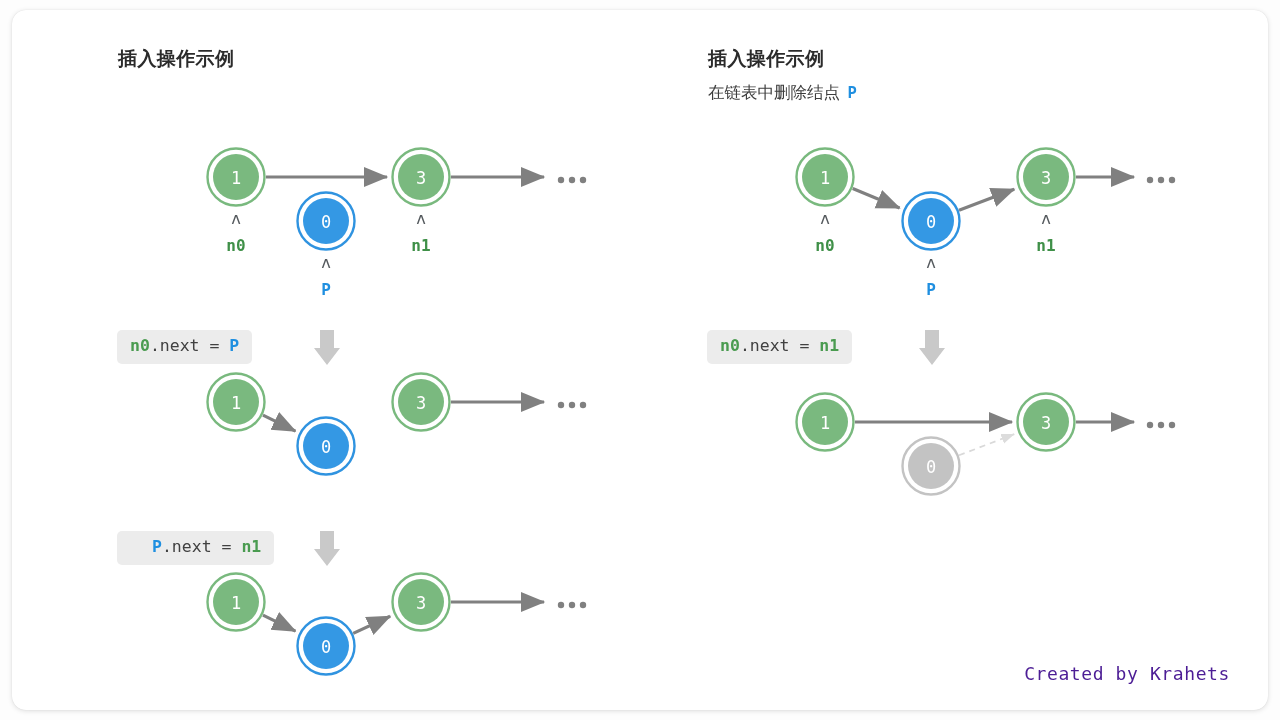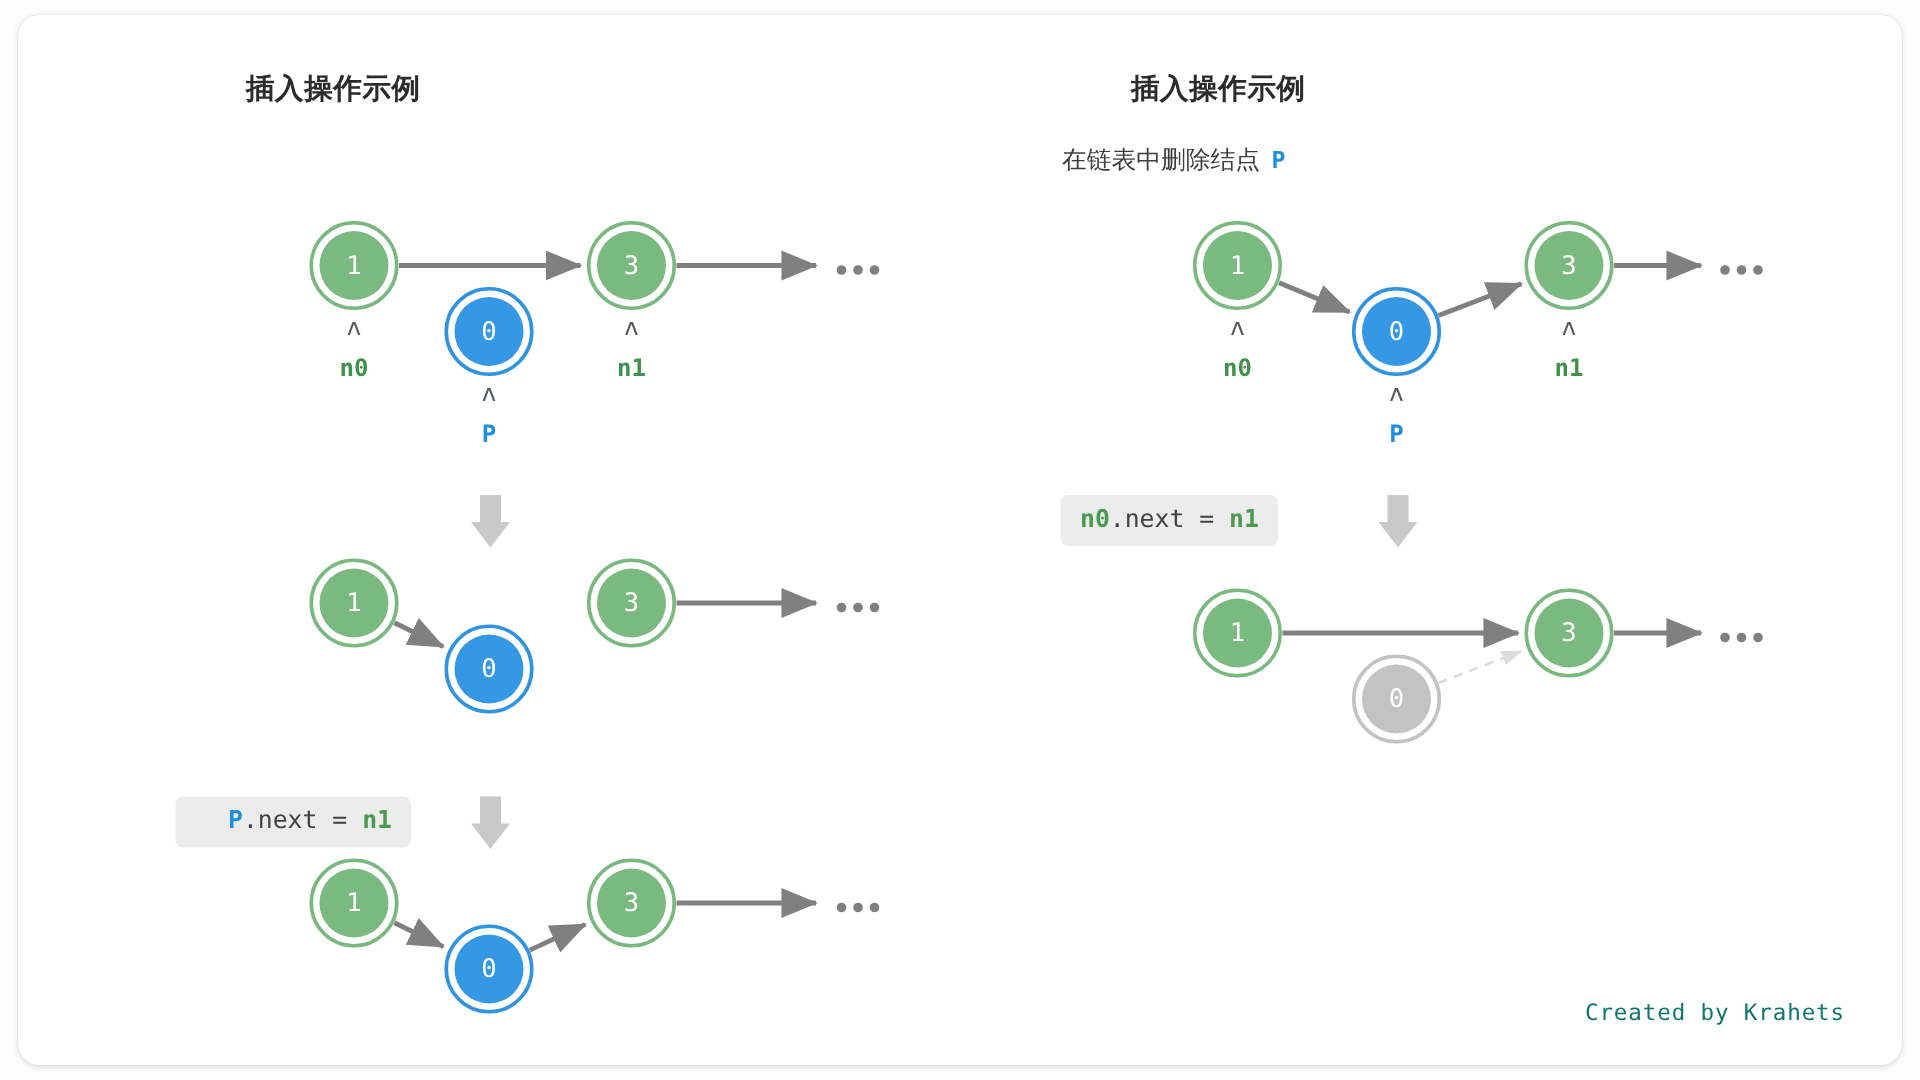--- a/index.html
+++ b/index.html
@@ -30,21 +30,20 @@
     box-shadow: 0 1px 5px rgba(0,0,0,0.13), 0 0 1px rgba(0,0,0,0.12);
   }
   .panel-title {
     position: absolute;
     font-family: "Liberation Sans", sans-serif;
     font-size: 19px;
     font-weight: bold;
     color: #2b2b2b;
     letter-spacing: 0.4px;
     white-space: nowrap;
-    margin-left: 46px;
   }
   .panel-sub {
     position: absolute;
     font-family: "Liberation Sans", sans-serif;
     font-size: 16.5px;
     color: #3d3d3d;
     white-space: nowrap;
   }
   .panel-sub .mono {
     font-family: "DejaVu Sans Mono", monospace;
@@ -63,22 +62,22 @@
     font-size: 16.5px;
     color: #414141;
     white-space: nowrap;
     line-height: 1.25;
   }
   .credit {
     position: absolute;
     right: 38px;
     bottom: 26px;
     font-family: "DejaVu Sans Mono", monospace;
-    font-size: 15px;
-    color: #0f766e;
+    font-size: 18px;
+    color: #4c1d95;
     letter-spacing: 0.6px;
     white-space: nowrap;
   }
   svg { position: absolute; left: 0; top: 0; overflow: visible; }
   .node-val {
     font-family: "DejaVu Sans Mono", monospace;
     font-size: 17px;
     fill: #ffffff;
     text-anchor: middle;
     dominant-baseline: central;
@@ -100,24 +99,25 @@
   .dots { fill: #808080; }
 </style>
 </head>
 <body>
 
 <div id="stage">
   <div id="card">
 
     <div class="panel-title" style="left:106px; top:36px;">插入操作示例</div>
 
+    <div class="codebox" id="insert-code-1" style="left:105px; top:320px;"><span class="green" style="font-weight: bold;">n0</span><span>.next = </span><span class="blue" style="font-weight: bold;">P</span></div>
     <div class="codebox" id="insert-code-2" style="left:105px; top:521px;padding-left:35px;"><span class="blue" style="font-weight: bold;">P</span><span>.next = </span><span class="green" style="font-weight: bold;">n1</span></div>
 
     <div class="panel-title" style="left:696px; top:36px;">插入操作示例</div>
-    <div class="panel-sub" id="delete-sub" style="left:696px; top:86px;"><span>在链表中删除结点 </span><span class="mono blue">P</span></div>
+    <div class="panel-sub" id="delete-sub" style="left:696px; top:72px;"><span>在链表中删除结点 </span><span class="mono blue">P</span></div>
 
     <div class="codebox" id="delete-code-1" style="left:695px; top:320px;"><span class="green" style="font-weight: bold;">n0</span><span>.next = </span><span class="green" style="font-weight: bold;">n1</span></div>
 
     <svg id="diagram" width="1256" height="700">
       <defs>
         <marker id="ah" markerWidth="9" markerHeight="9" refX="7.2" refY="3.4" orient="auto" markerUnits="strokeWidth">
           <path d="M0,0.3 L7.6,3.4 L0,6.5 Z" fill="#808080"></path>
         </marker>
         <marker id="ah-dash" markerWidth="10" markerHeight="10" refX="7.6" refY="3.4" orient="auto" markerUnits="strokeWidth">
           <path d="M0,0.4 L7.8,3.4 L0,6.4 Z" fill="#dcdcdc"></path>

